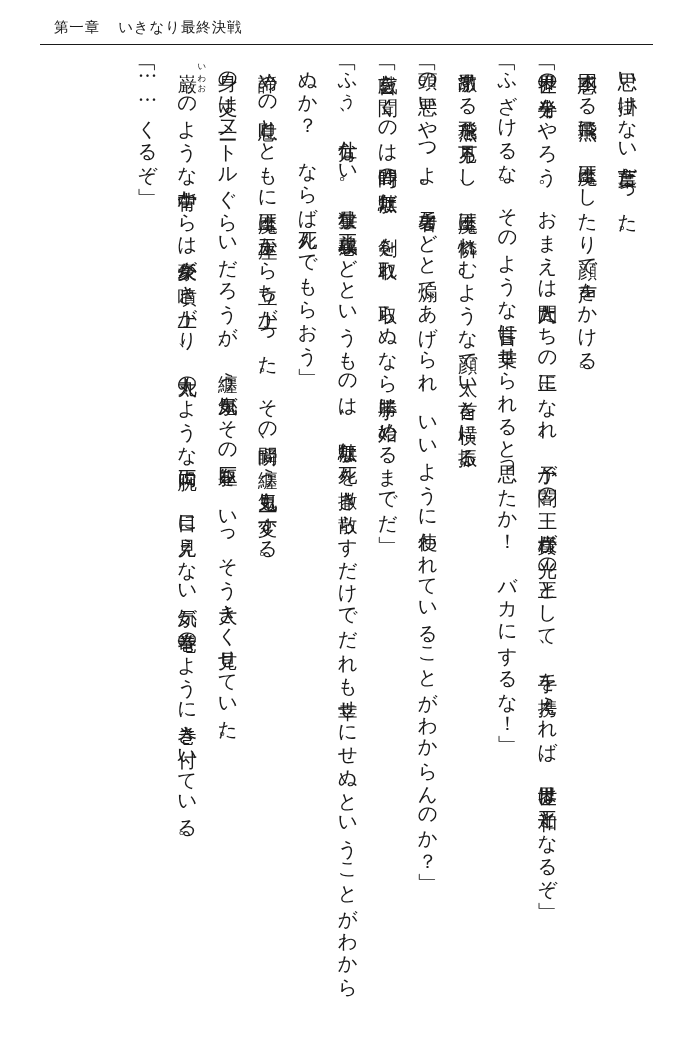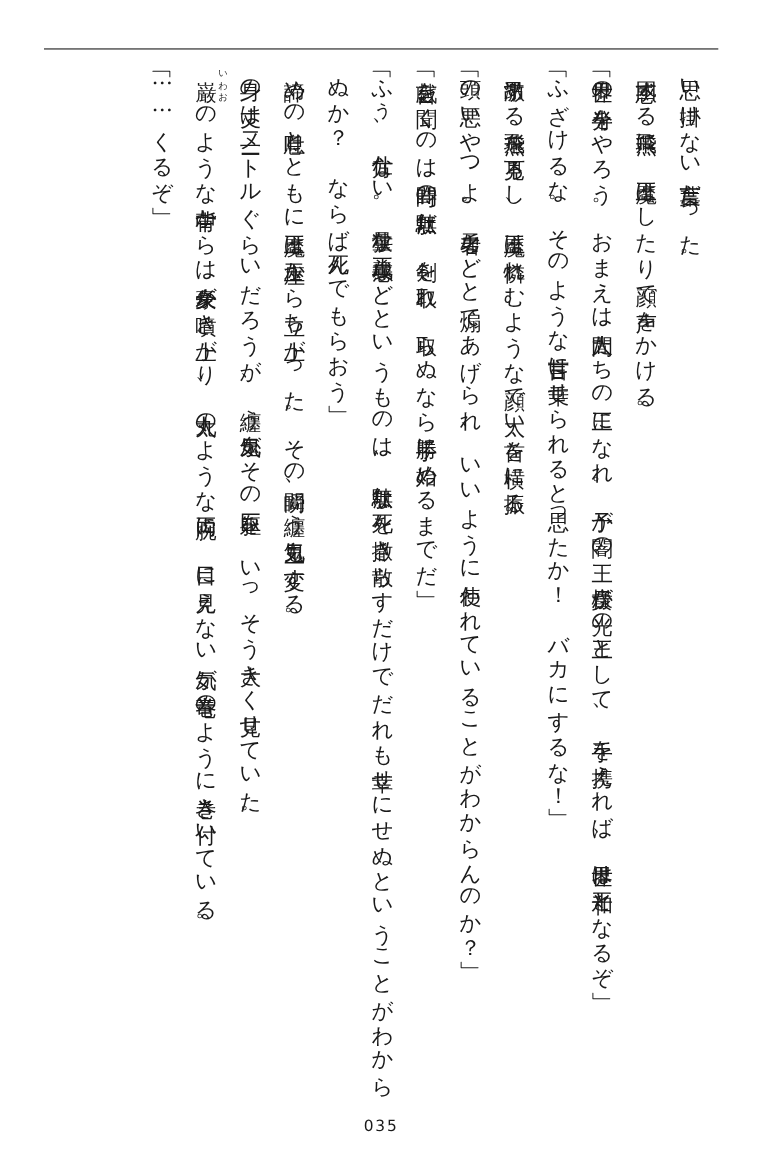--- a/index.html
+++ b/index.html
@@ -80,33 +80,35 @@
     font-size: 14px;
     letter-spacing: 0.12em;
     font-family: "DejaVu Sans", "Liberation Sans", sans-serif;
   }
 </style>
 </head>
 <body>
 
 <div class="page">
 
+  <div class="running-head">
+    <span class="chap-no">第一章</span><span>いきなり最終決戦</span>
+  </div>
 
   <div class="head-rule"></div>
 
   <div class="vtext">
     <p>思い掛けない言葉だった。</p>
     <p>困惑する飛燕に、魔王はしたり顔で声をかける。</p>
     <p>「世界の半分をやろう。おまえは人間たちの王になれ。予が闇の王、貴様が光の王として、手を携えれば、世界は平和となるぞ」</p>
     <p>「ふざけるな。そのような甘言に乗せられると思ったか！ バカにするな！」</p>
     <p>激昂する飛燕を見下ろし、魔王は憐れむような顔で太い首を横に振る。</p>
     <p>「頭の悪いやつよ。勇者などと煽てあげられ、いいように使われていることがわからんのか？」</p>
     <p>「戯言を聞くのは時間の無駄だ。剣を取れ。取らぬなら勝手に始めるまでだ」</p>
     <p>「ふぅ、仕方ない。狭量な正義感などというものは、無駄な死を撒き散らすだけでだれも幸せにせぬということがわからぬか？ ならば死んでもらおう」</p>
     <p>諦めの吐息とともに魔王は玉座から立ち上がった。その瞬間、纏う鬼気も一変する。</p>
     <p>身の丈は二メートルぐらいだろうが、纏う鬼気がその巨躯を、いっそう大きく見せていた。</p>
     <p><ruby>巌<rt>いわお</rt></ruby>のような背中からは豪炎が噴き上がり、丸太のような両腕に、目に見えない気が竜巻のように巻き付いている。</p>
     <p>「……くるぞ」</p>
   </div>
 
-  <div class="folio">035</div>
 
 </div>
 
 </body></html>

